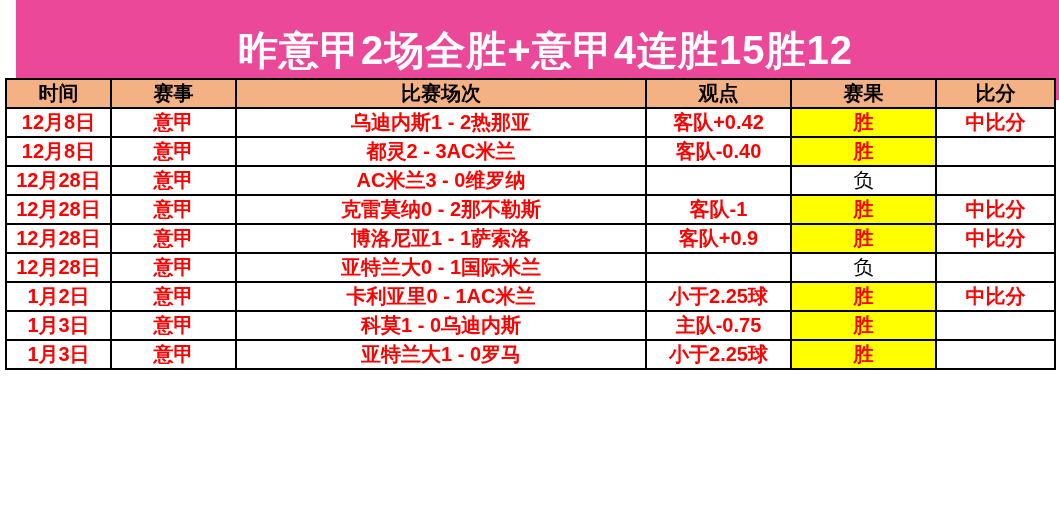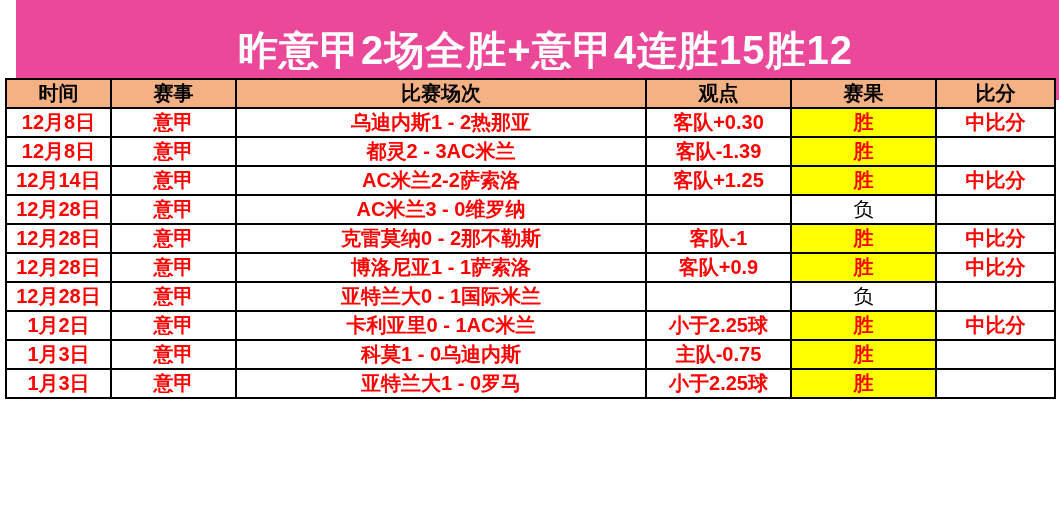--- a/index.html
+++ b/index.html
@@ -93,39 +93,31 @@
       <th>观点</th>
       <th>赛果</th>
       <th>比分</th>
     </tr>
   </thead>
   <tbody>
       <tr>
     <td>12月8日</td>
     <td>意甲</td>
     <td>乌迪内斯1 - 2热那亚</td>
-    <td>客队+0.30</td>
+    <td>客队+0.42</td>
     <td class="result-cell win">胜</td>
     <td>中比分</td>
   </tr>
       <tr>
     <td>12月8日</td>
     <td>意甲</td>
     <td>都灵2 - 3AC米兰</td>
-    <td>客队-1.39</td>
+    <td>客队-0.40</td>
     <td class="result-cell win">胜</td>
     <td></td>
-  </tr>
-      <tr>
-    <td>12月14日</td>
-    <td>意甲</td>
-    <td>AC米兰2-2萨索洛</td>
-    <td>客队+1.25</td>
-    <td class="result-cell win">胜</td>
-    <td>中比分</td>
   </tr>
       <tr>
     <td>12月28日</td>
     <td>意甲</td>
     <td>AC米兰3 - 0维罗纳</td>
     <td></td>
     <td class="result-cell loss">负</td>
     <td></td>
   </tr>
       <tr>

